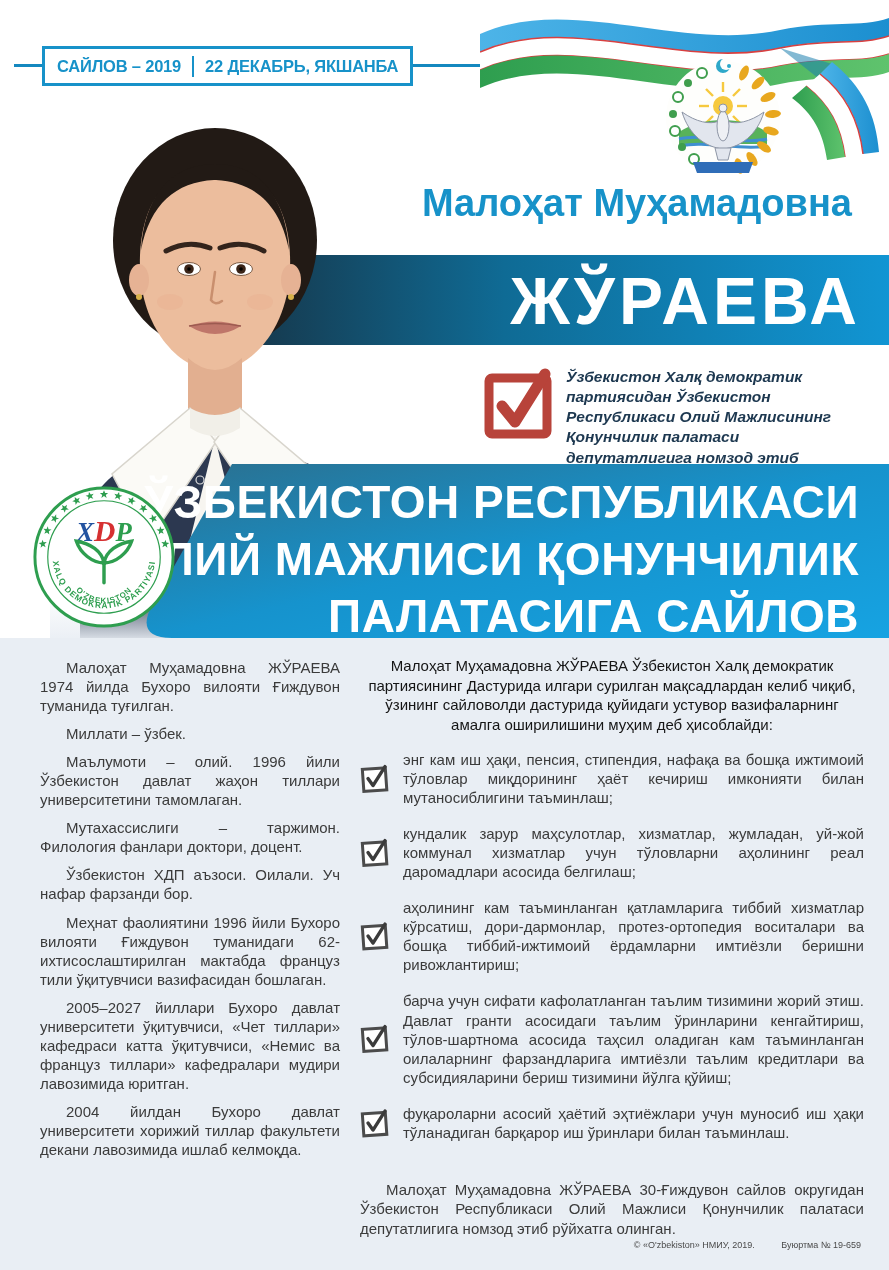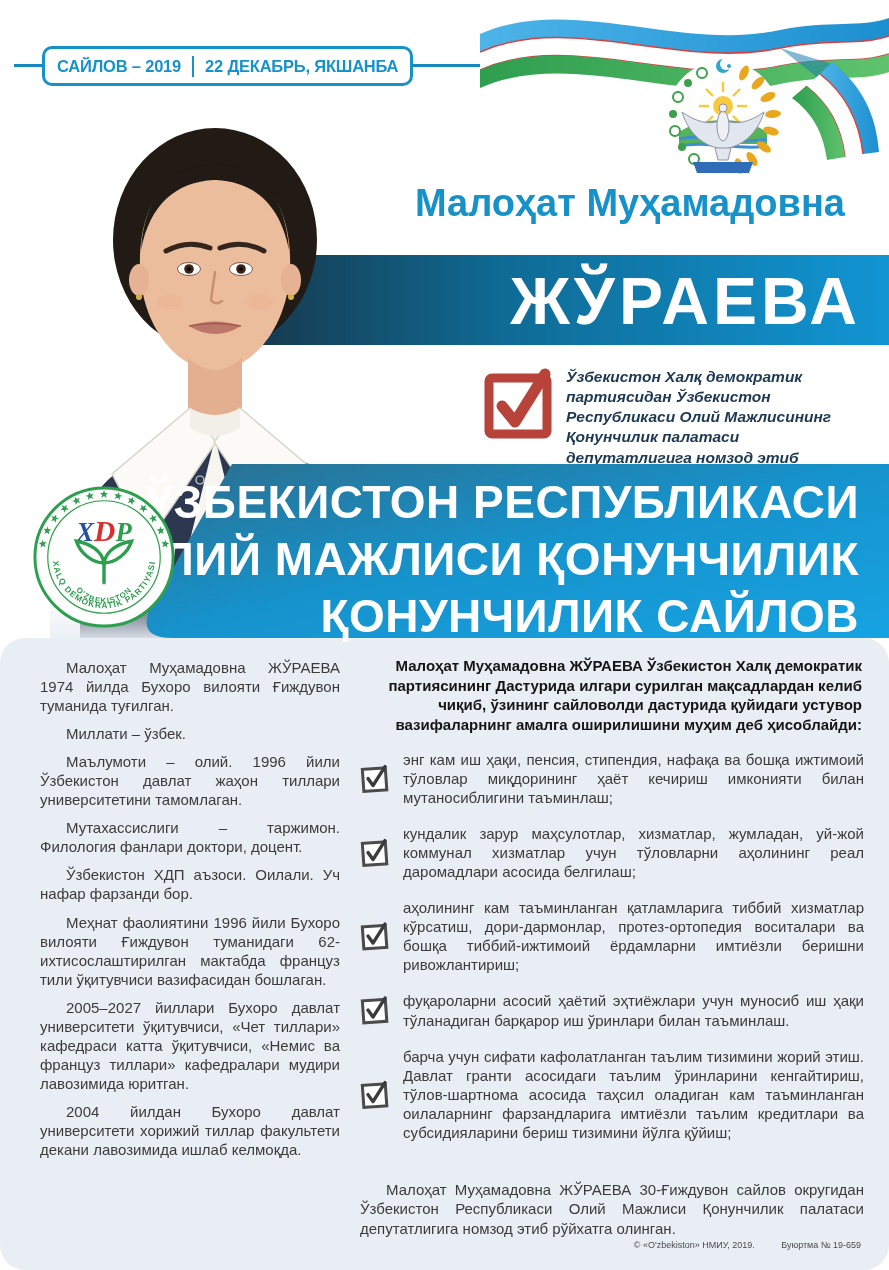--- a/index.html
+++ b/index.html
@@ -5,51 +5,51 @@
   html,body{margin:0;padding:0;background:#888;}
   #page{
     position:relative;width:889px;height:1270px;margin:0 auto;
     background:#ffffff;overflow:hidden;
     font-family:"Liberation Sans", sans-serif;
   }
   
   .top-rule{position:absolute;left:14px;top:64px;width:542px;height:3px;background:#1488bf;z-index:1;}
   .badge{
     position:absolute;left:42px;top:46px;height:34px;display:inline-flex;align-items:center;
-    background:#fff;border:3px solid #1792c9;border-radius:10px;padding:0 12px;gap:11px;
+    background:#fff;border:3px solid #1792c9;border-radius:0;padding:0 12px;gap:11px;
     color:#1792c9;font-weight:bold;font-size:16.5px;letter-spacing:-0.2px;white-space:nowrap;z-index:5;
   }
   .badge .divider{width:2px;height:21px;background:#1792c9;}
   
   .flag-ribbon{position:absolute;left:480px;top:0;width:409px;height:186px;z-index:2;}
   
-  .name-line{position:absolute;right:44px;top:182px;font-size:38px;font-weight:bold;color:#1792c9;z-index:2;white-space:nowrap;}
+  .name-line{position:absolute;right:37px;top:182px;font-size:38px;font-weight:bold;color:#1792c9;z-index:2;white-space:nowrap;}
   .surname-bar{position:absolute;left:248px;top:255px;width:641px;height:90px;z-index:1;
     background:linear-gradient(90deg,#16384c 0%,#0f6b95 40%,#1195d3 100%);}
   .surname{position:absolute;right:28px;top:255px;height:90px;line-height:92px;font-size:66px;
     font-weight:bold;color:#fff;letter-spacing:4px;z-index:2;white-space:nowrap;}
   
   .portrait{position:absolute;left:50px;top:120px;width:378px;height:518px;z-index:2;}
   
   .red-check{position:absolute;left:483px;top:366px;width:74px;height:76px;z-index:2;}
   .nomination-note{position:absolute;left:566px;top:367px;width:300px;z-index:2;
     font-size:15.5px;font-weight:bold;font-style:italic;color:#1d3850;line-height:1.3;}
   
   .banner-svg{position:absolute;left:0;top:464px;width:889px;height:174px;z-index:3;}
   .banner-text{position:absolute;right:30px;top:474px;text-align:right;z-index:4;
     color:#fff;font-weight:bold;font-size:46px;line-height:57px;letter-spacing:0.5px;white-space:nowrap;}
   
   .party-logo{position:absolute;left:30px;top:483px;width:148px;height:148px;z-index:5;}
   
-  .bio-section{position:absolute;left:0;top:638px;width:889px;height:632px;background:#e9eef4;border-radius:25px;}
+  .bio-section{position:absolute;left:0;top:638px;width:889px;height:632px;background:#e9eef4;}
   .left-col{position:absolute;left:40px;top:20px;width:300px;}
   .left-col p{margin:0 0 9px 0;text-indent:26px;text-align:justify;
     font-size:15px;line-height:1.27;color:#3b3b3b;}
   .right-col{position:absolute;left:360px;top:18px;width:504px;}
-  .intro{text-align:right;font-weight:bold;font-size:15px;line-height:1.3;color:#151515;margin:0 2px 16px 2px;}
+  .intro{text-align:center;font-weight:normal;font-size:15px;line-height:1.3;color:#151515;margin:0 2px 16px 2px;}
   .check-item{display:flex;gap:13px;margin-bottom:17px;}
   .check-item .box{flex:0 0 30px;}
   .check-item .txt{font-size:15px;line-height:1.27;text-align:justify;color:#3b3b3b;}
   .closing{margin-top:38px;text-indent:26px;text-align:justify;font-size:15px;line-height:1.3;color:#3b3b3b;}
   .footer{position:absolute;right:28px;top:1240px;font-size:9px;color:#4a4a4a;z-index:2;}
   .footer span{margin-left:24px;}
   .footer span:first-child{margin-left:7px;}
 </style>
 </head>
 <body>
@@ -212,21 +212,21 @@
         <stop offset="0" stop-color="#2b6f8e"></stop>
         <stop offset="0.5" stop-color="#1693cd"></stop>
         <stop offset="1" stop-color="#16a3e2"></stop>
       </linearGradient>
     </defs>
     <path d="M232,0 H889 V174 H172 Q136,174 151,143 Z" fill="url(#bannerGrad)"></path>
   </svg>
   <div class="banner-text">
     <div>ЎЗБЕКИСТОН РЕСПУБЛИКАСИ</div>
     <div>ОЛИЙ МАЖЛИСИ ҚОНУНЧИЛИК</div>
-    <div>ҚОНУНЧИЛИК САЙЛОВ</div>
+    <div>ПАЛАТАСИГА САЙЛОВ</div>
   </div>
 
   <svg class="party-logo" viewBox="-75 -75 150 150">
     <defs>
       <path id="arcOuter" d="M -52 0 A 52 52 0 0 0 52 0" fill="none"></path>
       <path id="arcInner" d="M -37 10 A 37 37 0 0 0 37 10" fill="none"></path>
       <path id="starShape" d="M0,-4.2 L1.2,-1.3 4.2,-1.3 1.8,0.6 2.7,3.6 0,1.8 -2.7,3.6 -1.8,0.6 -4.2,-1.3 -1.2,-1.3 Z" fill="#2e9e4f"></path>
     </defs>
     <circle r="70" fill="#ffffff" stroke="#2e9e4f" stroke-width="3"></circle>
     <circle r="57" fill="none" stroke="#2e9e4f" stroke-width="1.2"></circle>
@@ -296,29 +296,29 @@
           <path d="M8,15 L13,22 L25,3" fill="none" stroke="#3b3b3b" stroke-width="3.4" stroke-linecap="round" stroke-linejoin="round"></path>
         </svg>
         <div class="txt">аҳолининг кам таъминланган қатламларига тиббий хизматлар кўрсатиш, дори-дармонлар, протез-ортопедия воситалари ва бошқа тиббий-ижтимоий ёрдамларни имтиёзли беришни ривожлантириш;</div>
       </div>
 
       <div class="check-item">
         <svg class="box" viewBox="0 0 30 30">
           <rect x="3" y="5" width="23" height="22" fill="#fff" stroke="#4b4b4b" stroke-width="3" transform="rotate(-4 15 15)"></rect>
           <path d="M8,15 L13,22 L25,3" fill="none" stroke="#3b3b3b" stroke-width="3.4" stroke-linecap="round" stroke-linejoin="round"></path>
         </svg>
+        <div class="txt">барча учун сифати кафолатланган таълим тизимини жорий этиш. Давлат гранти асосидаги таълим ўринларини кенгайтириш, тўлов-шартнома асосида таҳсил оладиган кам таъминланган оилаларнинг фарзандларига имтиёзли таълим кредитлари ва субсидияларини бериш тизимини йўлга қўйиш;</div>
+      </div>
+
+      <div class="check-item">
+        <svg class="box" viewBox="0 0 30 30">
+          <rect x="3" y="5" width="23" height="22" fill="#fff" stroke="#4b4b4b" stroke-width="3" transform="rotate(-4 15 15)"></rect>
+          <path d="M8,15 L13,22 L25,3" fill="none" stroke="#3b3b3b" stroke-width="3.4" stroke-linecap="round" stroke-linejoin="round"></path>
+        </svg>
         <div class="txt">фуқароларни асосий ҳаётий эҳтиёжлари учун муносиб иш ҳақи тўланадиган барқарор иш ўринлари билан таъминлаш.</div>
-      </div>
-
-      <div class="check-item">
-        <svg class="box" viewBox="0 0 30 30">
-          <rect x="3" y="5" width="23" height="22" fill="#fff" stroke="#4b4b4b" stroke-width="3" transform="rotate(-4 15 15)"></rect>
-          <path d="M8,15 L13,22 L25,3" fill="none" stroke="#3b3b3b" stroke-width="3.4" stroke-linecap="round" stroke-linejoin="round"></path>
-        </svg>
-        <div class="txt">барча учун сифати кафолатланган таълим тизимини жорий этиш. Давлат гранти асосидаги таълим ўринларини кенгайтириш, тўлов-шартнома асосида таҳсил оладиган кам таъминланган оилаларнинг фарзандларига имтиёзли таълим кредитлари ва субсидияларини бериш тизимини йўлга қўйиш;</div>
       </div>
 
       <div class="closing">Малоҳат Муҳамадовна ЖЎРАЕВА 30-Ғиждувон сайлов округидан Ўзбекистон Республикаси Олий Мажлиси Қонунчилик палатаси депутатлигига номзод этиб рўйхатга олинган.</div>
     </div>
   </div>
 
   <div class="footer">
     <span>© «O'zbekiston» НМИУ, 2019.</span>
     <span>Буюртма № 19-659</span>
   </div>

